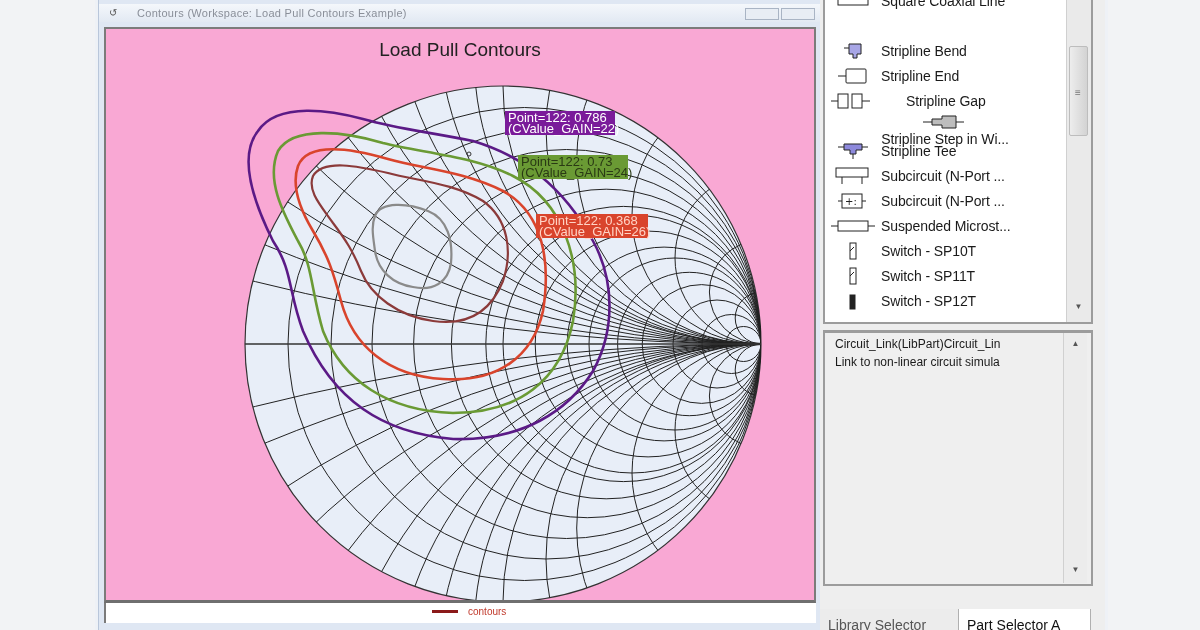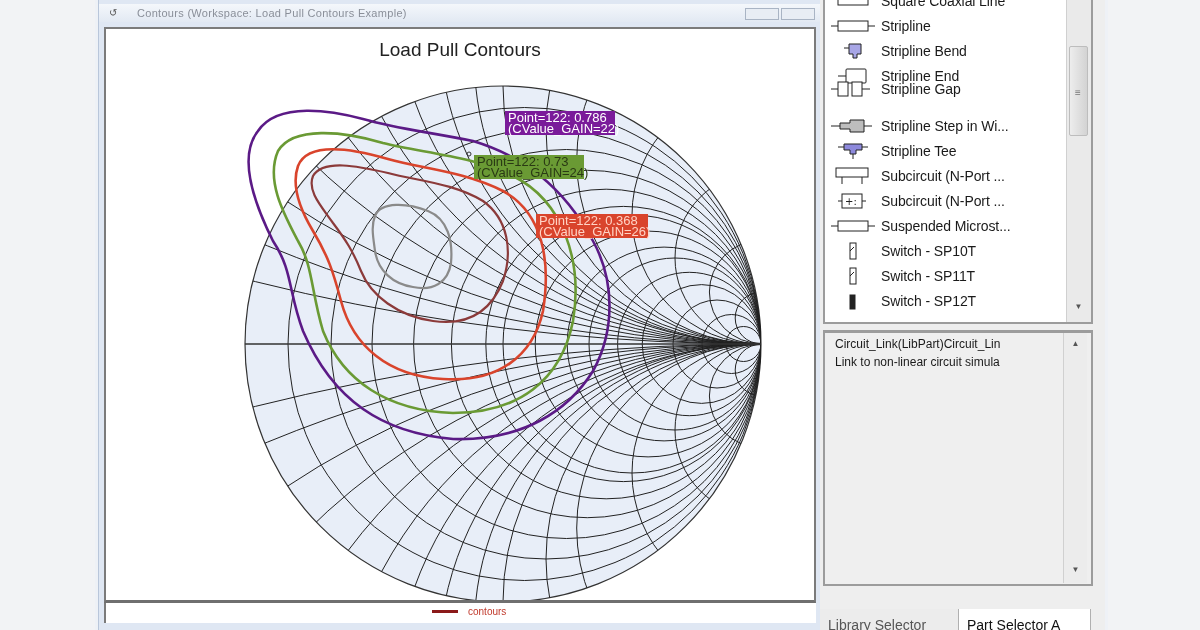--- a/index.html
+++ b/index.html
@@ -9,33 +9,33 @@
   .app { position: absolute; left: 95px; top: 0; width: 1013px; height: 630px; background: #eef1f6; }
 
   
   .plot-window { position: absolute; left: 3px; top: 0; width: 722px; height: 630px; background: #dfe7f3; border-left: 1px solid #b9c6da; }
   .plot-titlebar { position: absolute; left: 0; top: 4px; width: 722px; height: 18px; background: linear-gradient(#f4f7fb, #e2e9f3); }
   .plot-titlebar .app-icon { position: absolute; left: 10px; top: 4px; width: 14px; height: 10px; font-size: 10px; line-height: 10px; color: #555; }
   .plot-titlebar .title { position: absolute; left: 38px; top: 3px; font-size: 11px; color: #8a8f99; letter-spacing: 0.3px; white-space: nowrap; filter: blur(0.6px); }
   .plot-titlebar .win-btns { position: absolute; right: 6px; top: 4px; display: flex; gap: 2px; }
   .plot-titlebar .win-btn { width: 34px; height: 12px; border: 1px solid #a9b4c4; background: #e8edf4; filter: blur(0.4px); }
 
-  .plot-panel { position: absolute; left: 5px; top: 27px; width: 712px; height: 576px; background: #ffffff; border: 2px solid #7b7b7b; border-bottom: 3px solid #6f6f6f; }
+  .plot-panel { position: absolute; left: 5px; top: 27px; width: 712px; height: 576px; background: #f9a8d4; border: 2px solid #7b7b7b; border-bottom: 3px solid #6f6f6f; }
   .chart-title { position: absolute; left: 0; top: 10px; width: 100%; text-align: center; font-size: 19px; color: #222; }
   .smith-svg { position: absolute; left: 0; top: 0; }
 
   .legend-row { position: absolute; left: 5px; top: 603px; width: 712px; height: 20px; background: #ffffff; border-left: 2px solid #7b7b7b; }
   .legend-item { position: absolute; left: 326px; top: 3px; display: flex; align-items: center; gap: 10px; }
   .legend-swatch { width: 26px; height: 3px; background: #8b1a1a; }
   .legend-label { font-size: 10px; color: #c0392b; }
 
   
   .tip { position: absolute; font-size: 13px; line-height: 11px; color: #fff; padding: 1px 3px; white-space: nowrap; font-family: "Liberation Sans", sans-serif; }
   .tip.purple { background: #7a1b9a; }
-  .tip.green { background: #6a9a34; color: #2a3a14; }
+  .tip.green { background: #6a9a34; color: #2a3a14; margin-left: 44px; }
   .tip.red { background: #d9442c; color: #ffd2c4; }
 
   
   .right-panel { position: absolute; left: 725px; top: 0; width: 285px; height: 630px; background: #eeeeee; }
   .parts-list { position: absolute; left: 3px; top: 0; width: 270px; height: 324px; background: #ffffff; border: 2px solid #9c9c9c; border-top: none; }
   .part-item { position: absolute; left: 0; height: 25px; width: 240px; display: flex; align-items: center; cursor: default; }
   .part-icon { width: 56px; height: 25px; display: flex; align-items: center; justify-content: center; }
   .part-label { font-size: 14px; color: #1a1a1a; white-space: nowrap; letter-spacing: -0.1px; }
 
   .scrollbar { position: absolute; background: #eaeaea; border-left: 1px solid #d0d0d0; }
@@ -166,60 +166,50 @@
     <div class="parts-list">
 
       <div class="part-item" style="top:-12px;">
         <span class="part-icon">
           <svg width="46" height="14">
               <rect x="8" y="3" width="30" height="8" fill="none" stroke="#222"></rect>
             </svg>
         </span>
         <span class="part-label">Square Coaxial Line</span>
       </div>
-      <div class="part-item" style="top:13px;">
-        <span class="part-icon">
-          <svg width="46" height="16">
-              <line x1="1" y1="8" x2="8" y2="8" stroke="#222"></line>
-              <rect x="8" y="3" width="30" height="10" fill="#fff" stroke="#222"></rect>
-              <line x1="38" y1="8" x2="45" y2="8" stroke="#222"></line>
-            </svg>
-        </span>
-        <span class="part-label">Stripline</span>
-      </div>
       <div class="part-item" style="top:38px;">
         <span class="part-icon">
           <svg width="46" height="18">
               <line x1="14" y1="6" x2="19" y2="6" stroke="#222"></line>
               <path d="M19 2 H31 V12 H27 V16 H23 V12 H19 Z" fill="#a8a6e6" stroke="#222"></path>
             </svg>
         </span>
         <span class="part-label">Stripline Bend</span>
       </div>
       <div class="part-item" style="top:63px;">
         <span class="part-icon">
           <svg width="46" height="18">
               <line x1="8" y1="9" x2="16" y2="9" stroke="#222"></line>
               <rect x="16" y="2" width="20" height="14" fill="#fff" stroke="#222" rx="1"></rect>
             </svg>
         </span>
         <span class="part-label">Stripline End</span>
       </div>
-      <div class="part-item" style="top:76px;">
+      <div class="part-item" style="top:88px;gap:25px;">
         <span class="part-icon">
           <svg width="46" height="18">
               <line x1="1" y1="9" x2="8" y2="9" stroke="#222"></line>
               <rect x="8" y="2" width="10" height="14" fill="#fff" stroke="#222"></rect>
               <rect x="22" y="2" width="10" height="14" fill="#fff" stroke="#222"></rect>
               <line x1="32" y1="9" x2="40" y2="9" stroke="#222"></line>
             </svg>
         </span>
         <span class="part-label">Stripline Gap</span>
       </div>
-      <div class="part-item" style="top:113px;">
+      <div class="part-item" style="top:113px;flex-direction:column;">
         <span class="part-icon">
           <svg width="46" height="18">
               <line x1="1" y1="9" x2="10" y2="9" stroke="#222"></line>
               <path d="M10 6 H20 V3 H34 V15 H20 V12 H10 Z" fill="#bdbdbd" stroke="#222"></path>
               <line x1="34" y1="9" x2="42" y2="9" stroke="#222"></line>
             </svg>
         </span>
         <span class="part-label">Stripline Step in Wi...</span>
       </div>
       <div class="part-item" style="top:138px;">

